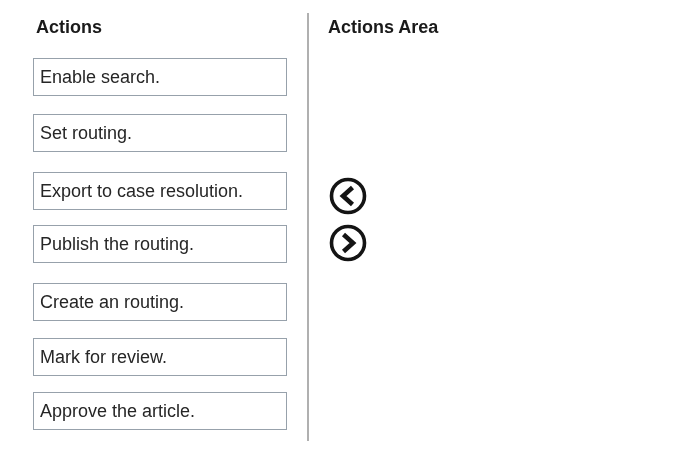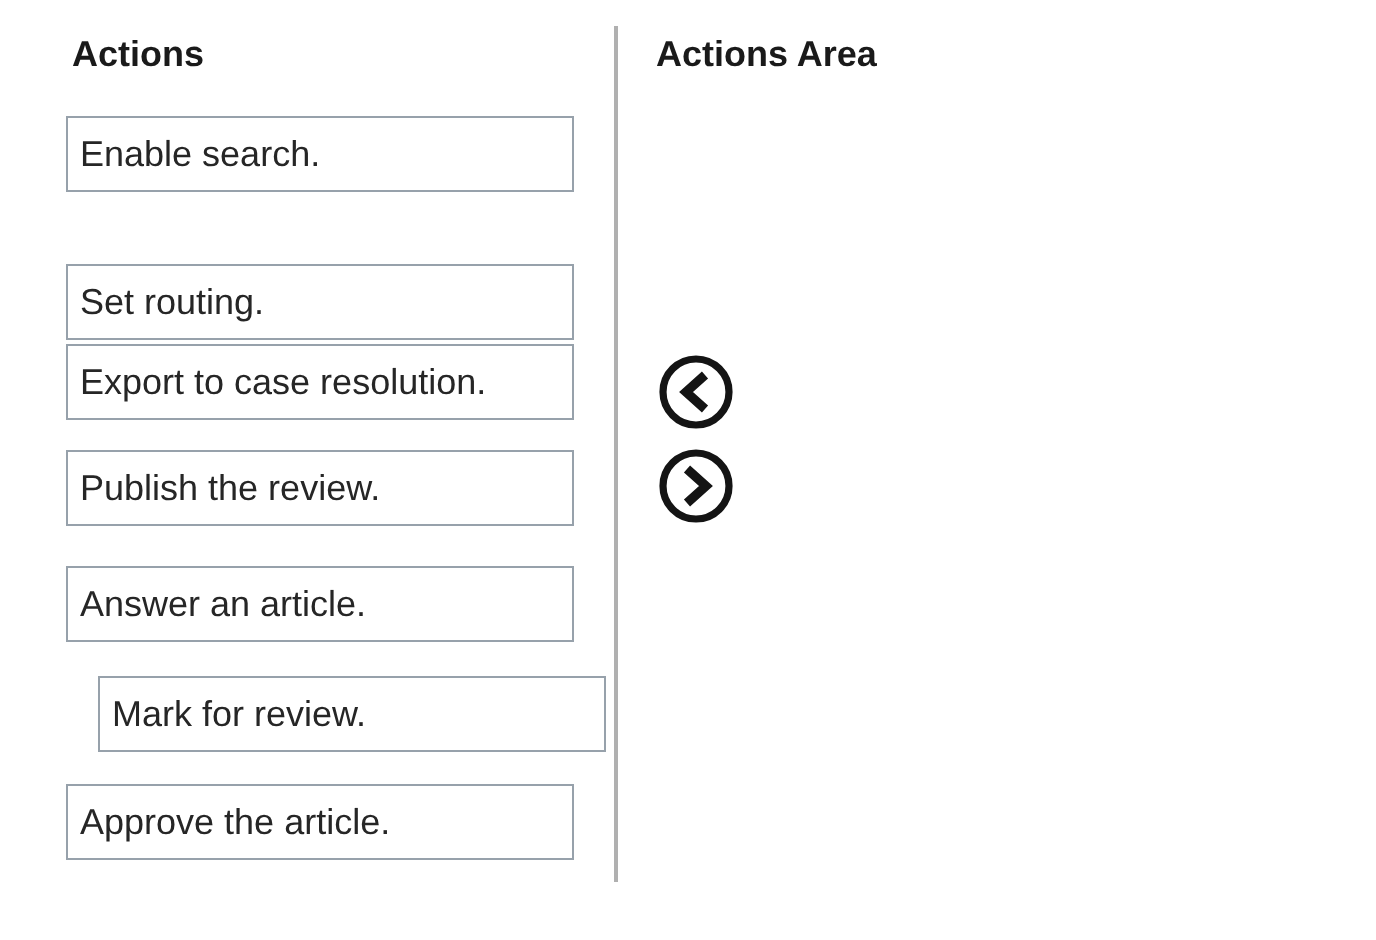--- a/index.html
+++ b/index.html
@@ -35,25 +35,25 @@
     display: flex;
     align-items: center;
     padding-left: 6px;
     font-size: 18px;
     color: #262626;
     box-sizing: content-box;
     cursor: move;
     white-space: nowrap;
   }
   #action-0 { top: 58px; }
-  #action-1 { top: 132px; }
+  #action-1 { top: 114px; }
   #action-2 { top: 172px; }
   #action-3 { top: 225px; }
   #action-4 { top: 283px; }
-  #action-5 { top: 338px; margin-left: 16px; }
+  #action-5 { top: 338px; }
   #action-6 { top: 392px; }
 
   .divider {
     position: absolute;
     left: 307px;
     top: 13px;
     width: 2px;
     height: 428px;
     background: #b0b0b0;
   }
@@ -91,22 +91,22 @@
 </head>
 <body>
 
 <div class="screen">
 
   <div class="panel-title" id="actions-title">Actions</div>
 
   <div class="action-box" id="action-0">Enable search.</div>
   <div class="action-box" id="action-1">Set routing.</div>
   <div class="action-box" id="action-2">Export to case resolution.</div>
-  <div class="action-box" id="action-3">Publish the review.</div>
-  <div class="action-box" id="action-4">Answer an article.</div>
+  <div class="action-box" id="action-3">Publish the routing.</div>
+  <div class="action-box" id="action-4">Create an routing.</div>
   <div class="action-box" id="action-5">Mark for review.</div>
   <div class="action-box" id="action-6">Approve the article.</div>
 
   <div class="divider"></div>
 
   <div class="panel-title" id="answer-title">Actions Area</div>
 
   <button class="move-btn" id="btn-move-left">
     <span>
       <svg width="40" height="40" viewBox="0 0 40 40">

